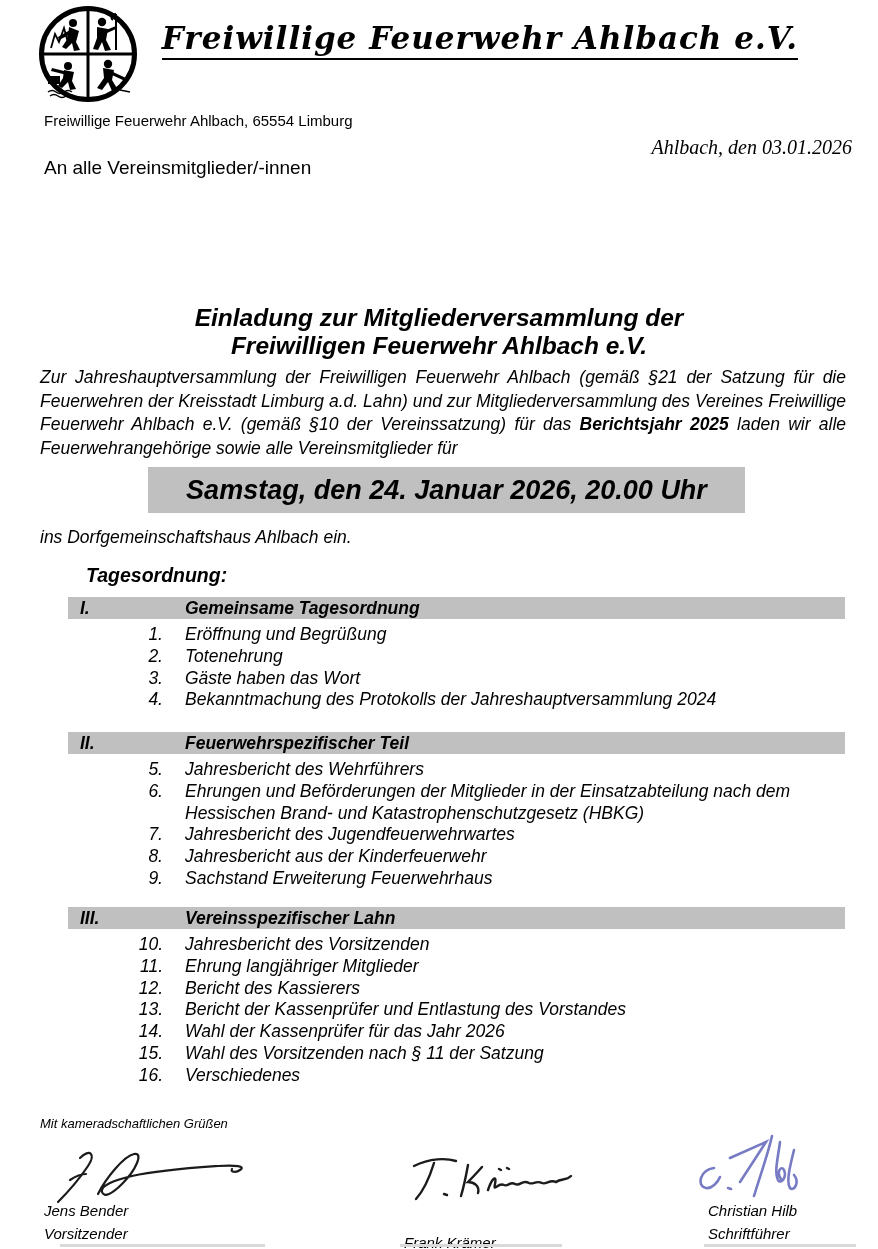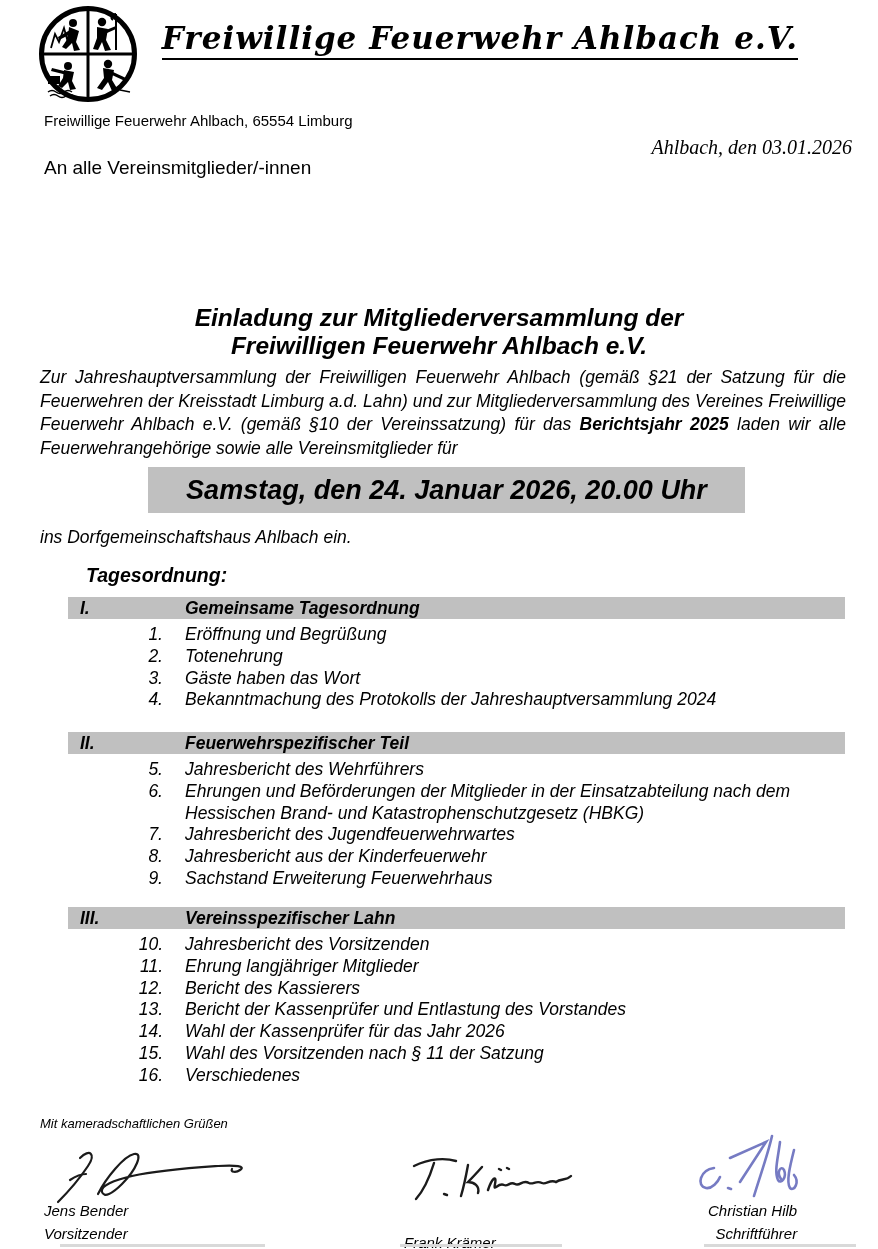--- a/index.html
+++ b/index.html
@@ -67,21 +67,21 @@
   .sig{position:absolute;}
   .sig svg{display:block;}
   .sig-1{left:40px;top:1140px;}
   .sig-2{left:398px;top:1152px;}
   .sig-3{left:686px;top:1130px;}
   .ink-black{color:var(--ink-black);}
   .ink-blue{color:var(--ink-blue);}
   .signer{position:absolute;font-style:italic;font-size:15px;line-height:23px;}
   .signer-1{left:44px;top:1199px;}
   .signer-2{left:404px;top:1199px;margin-top:32px;}
-  .signer-3{left:708px;top:1199px;text-align:right;}
+  .signer-3{left:708px;top:1199px;}
 
   .cutoff{position:absolute;top:1244px;height:3px;background:var(--cutoff-gray);}
   .cutoff-1{left:60px;width:205px;}
   .cutoff-2{left:400px;width:162px;}
   .cutoff-3{left:704px;width:152px;}
 </style>
 </head>
 <body>
 
 <div class="page">

